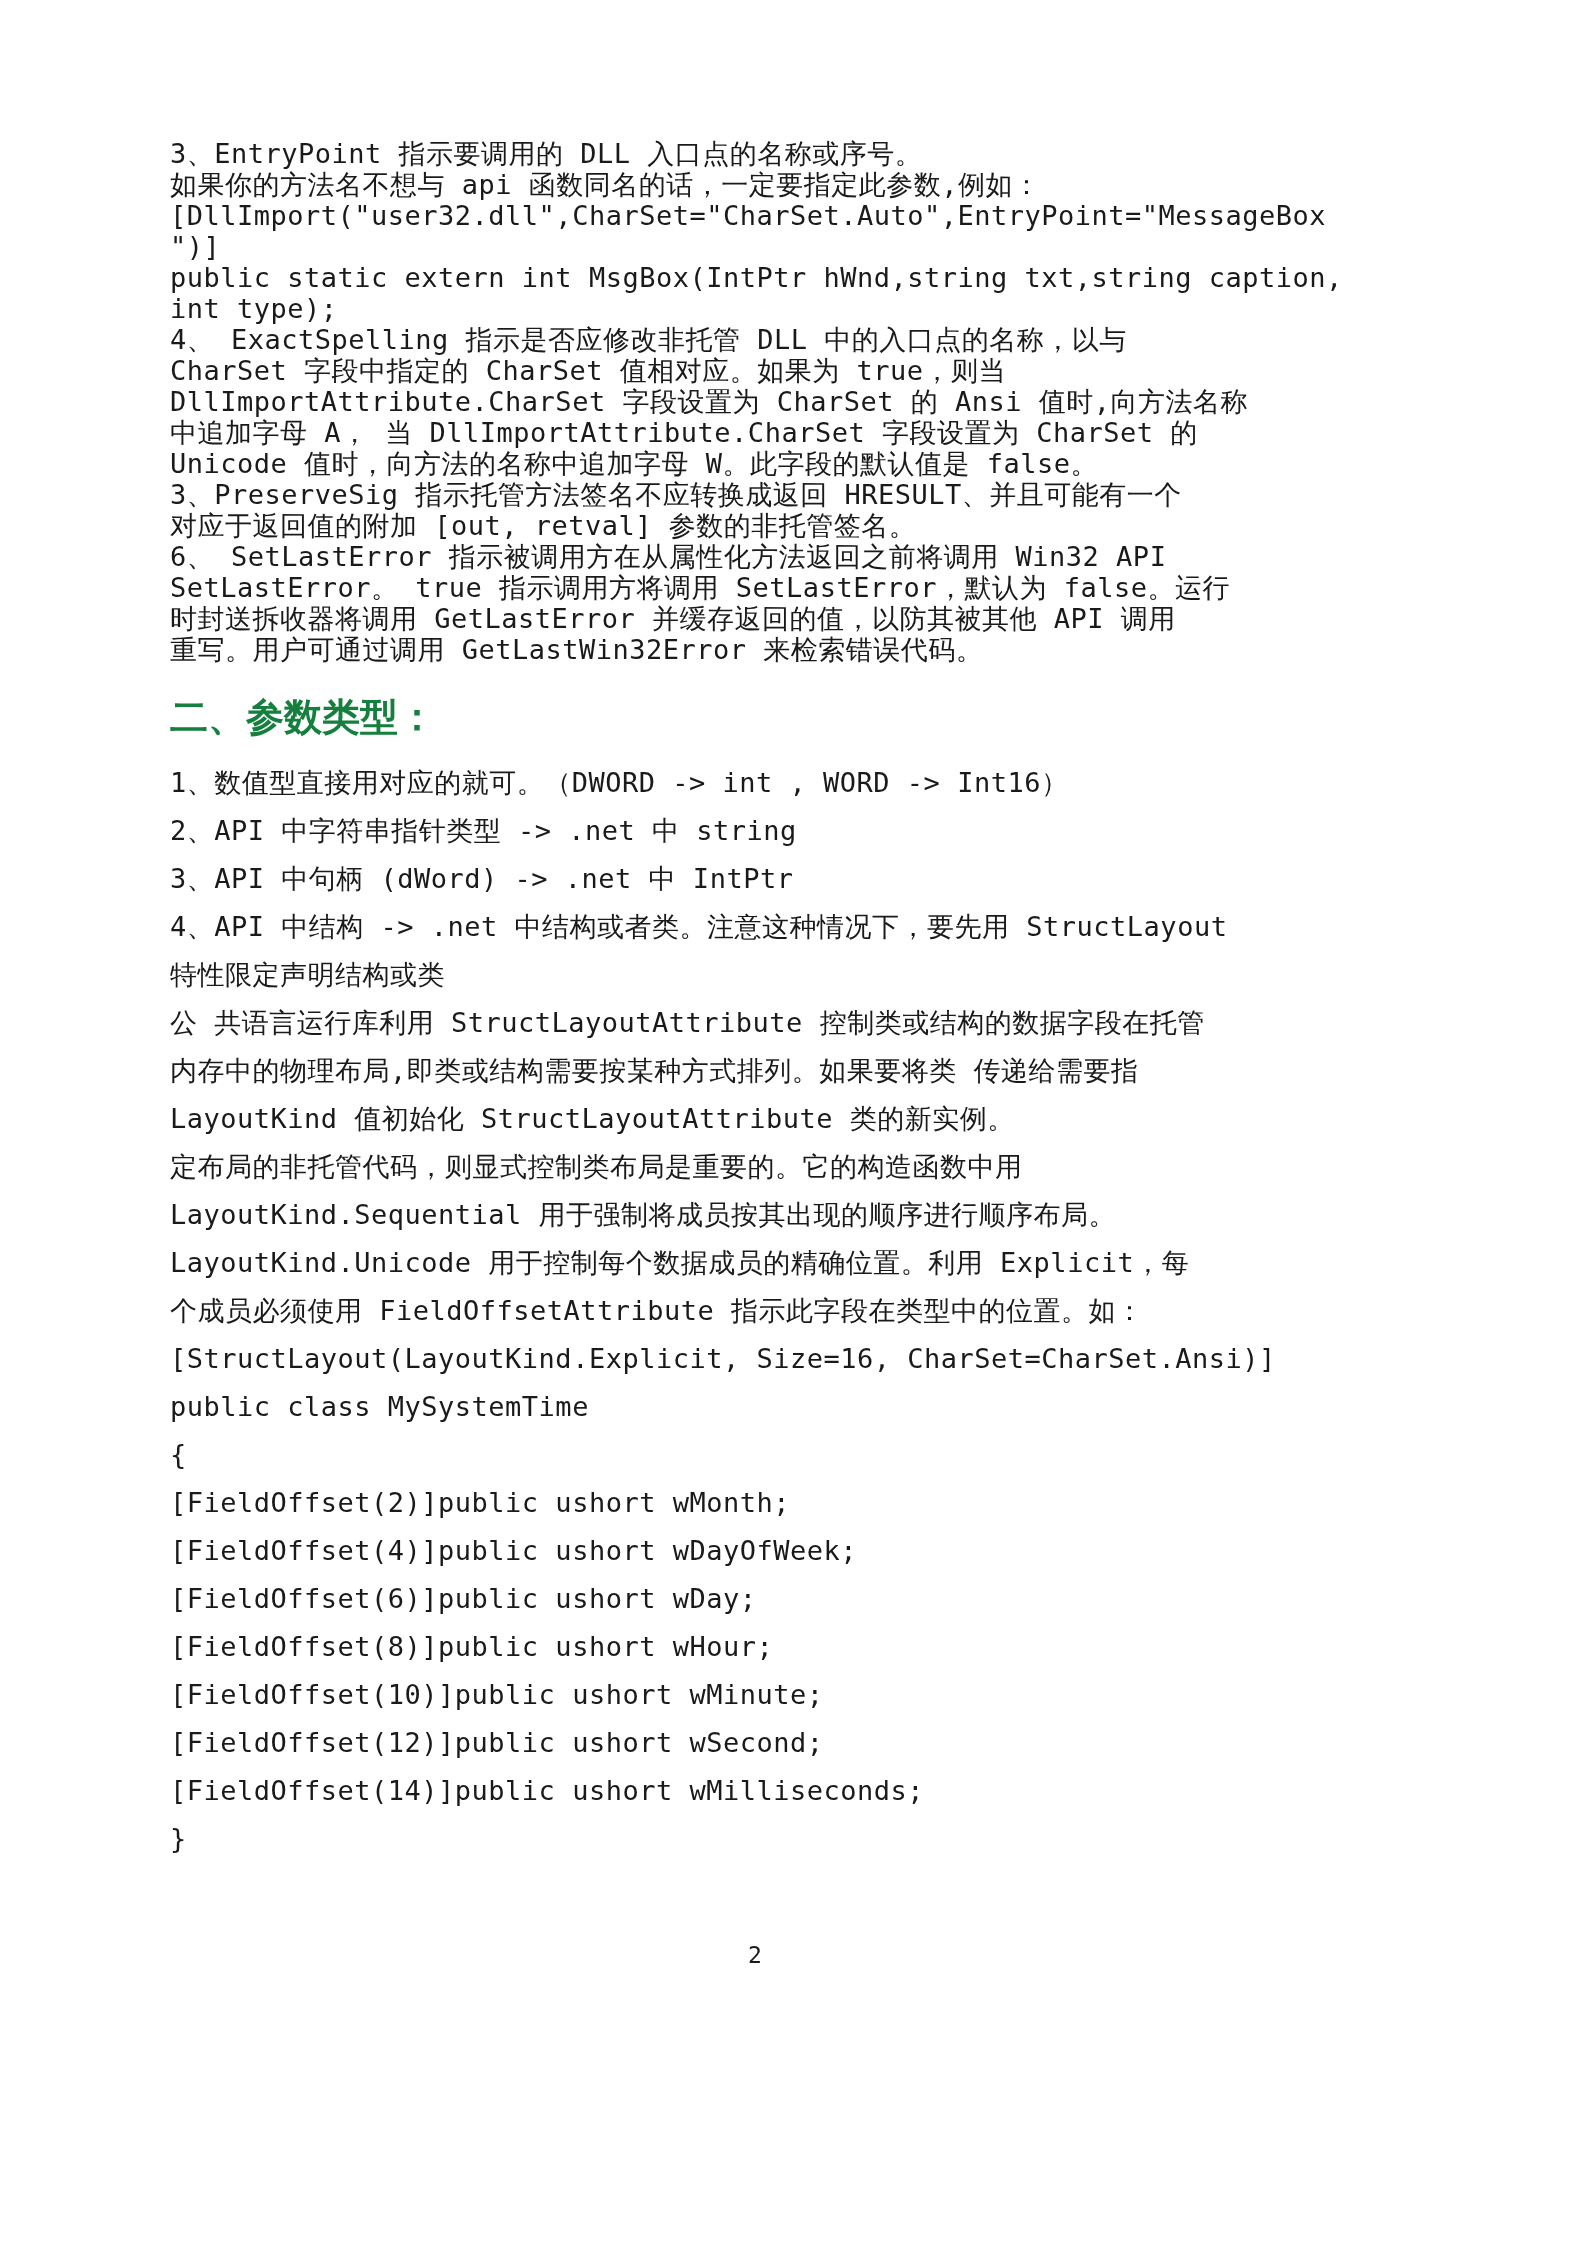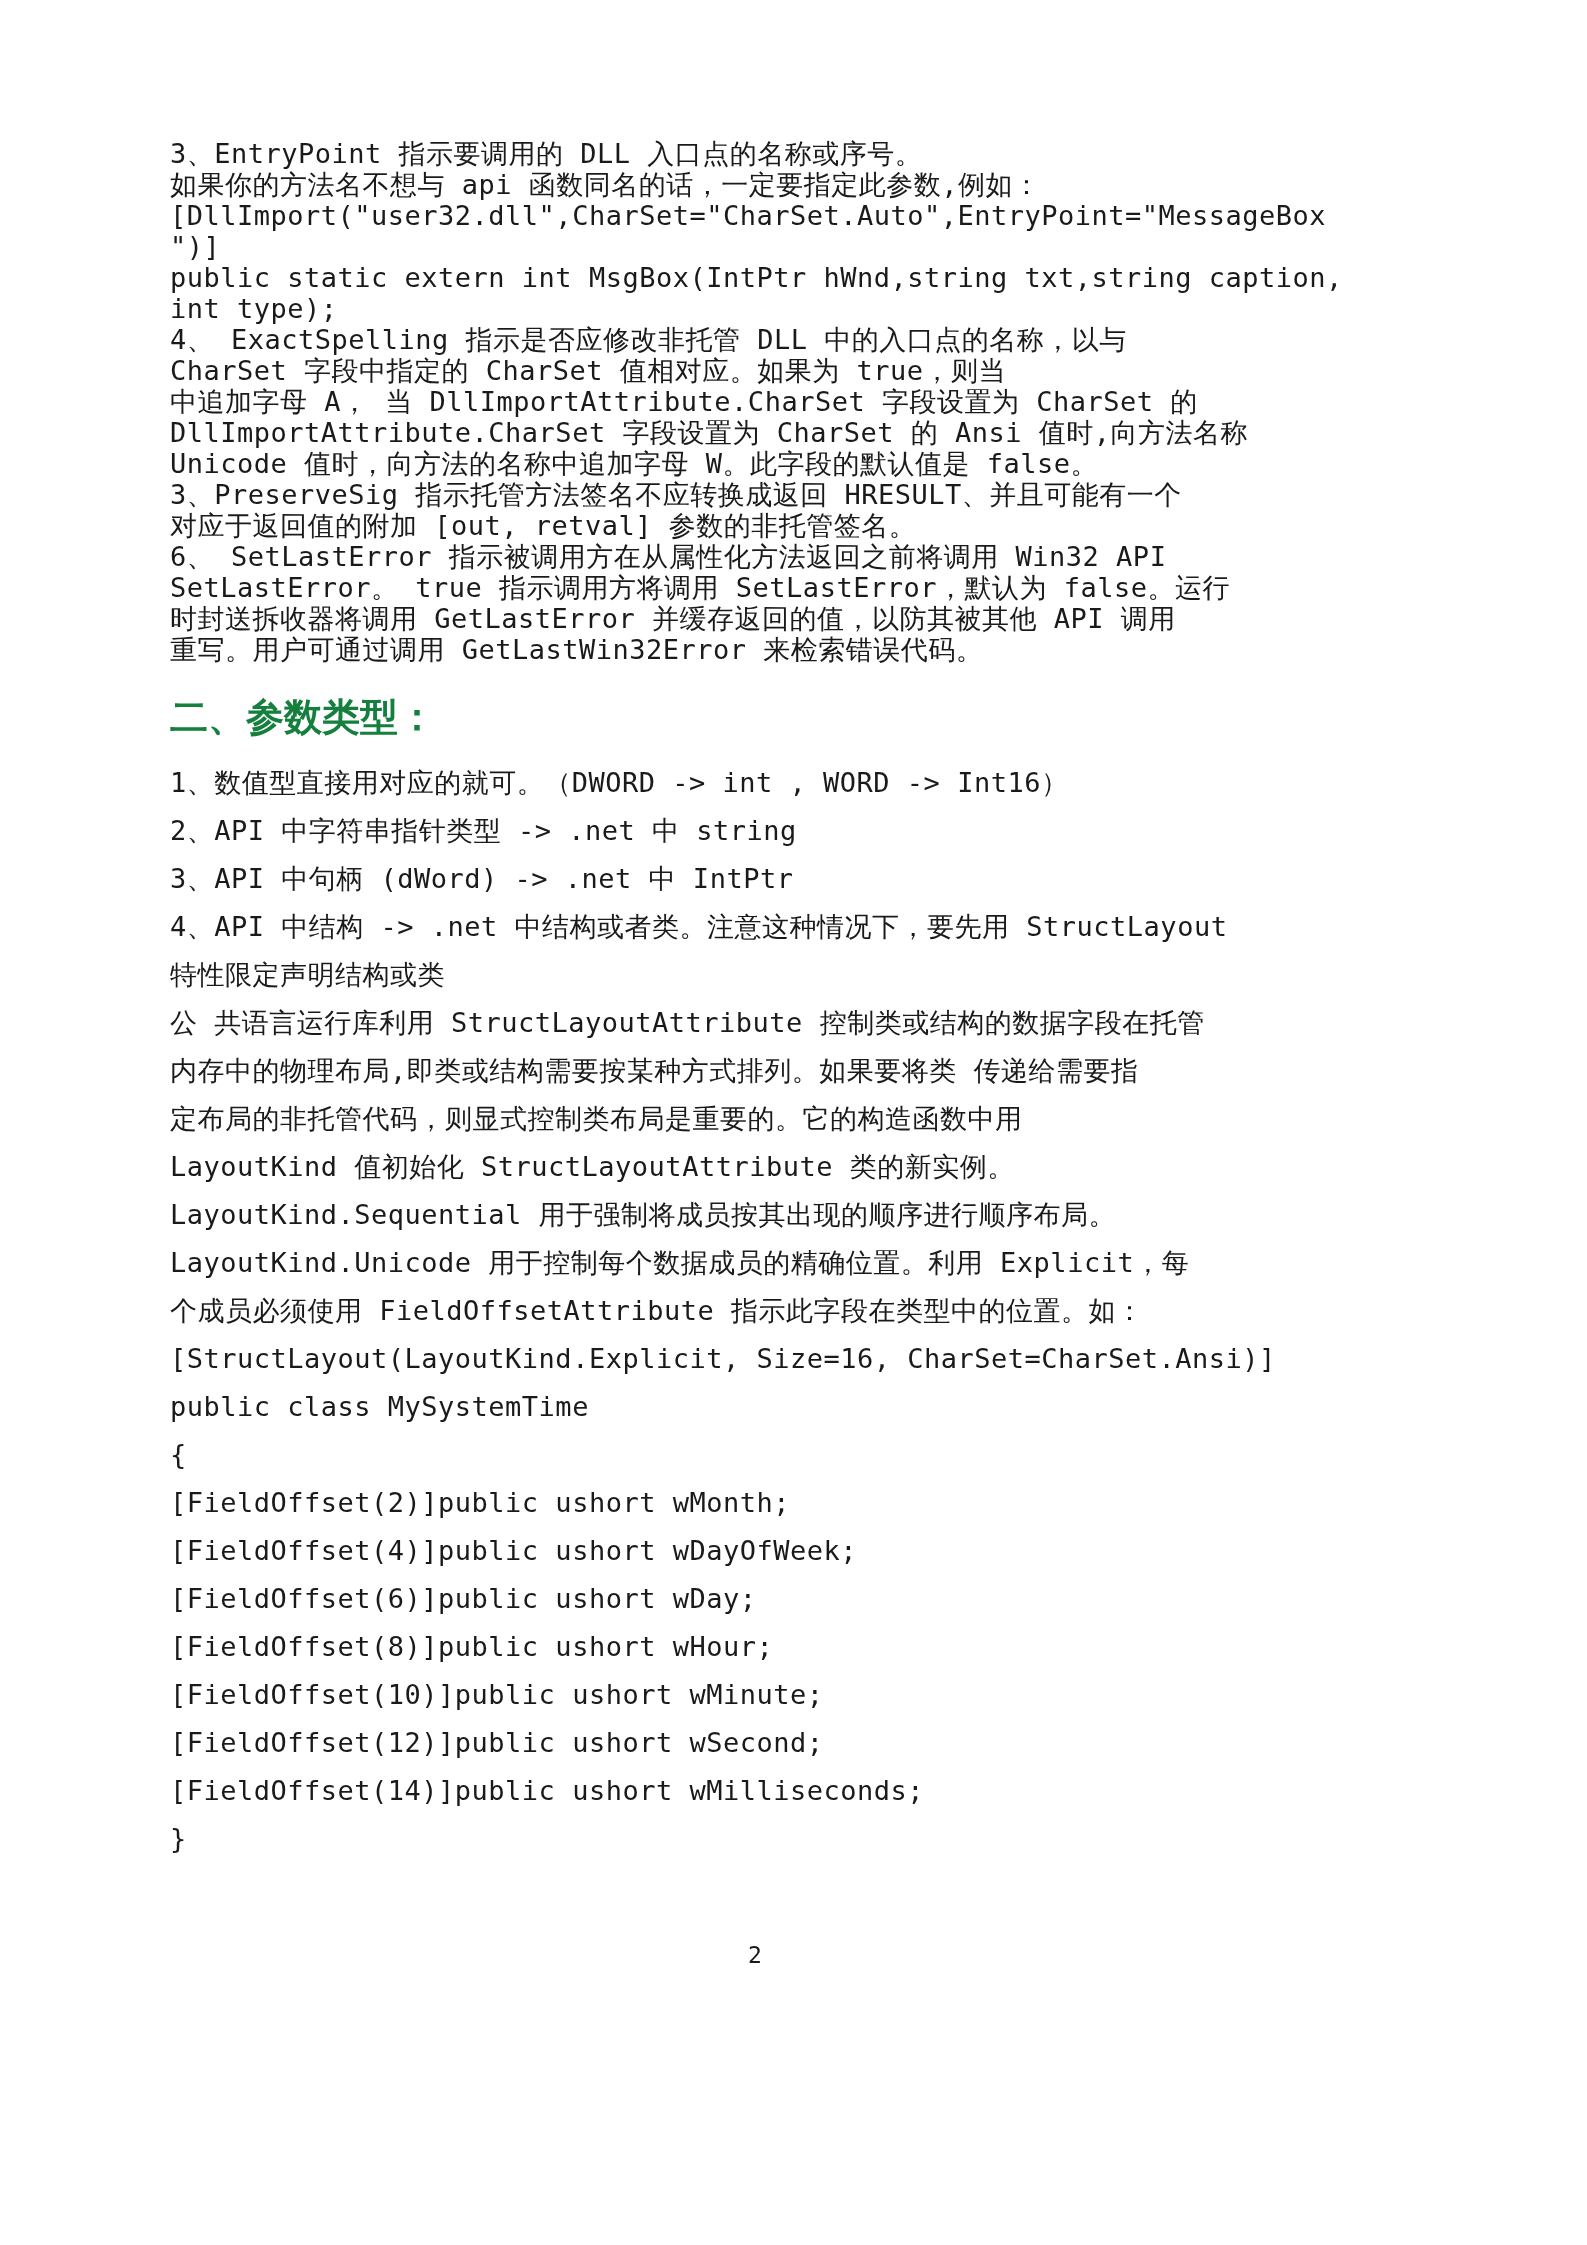--- a/index.html
+++ b/index.html
@@ -61,41 +61,41 @@
   <div class="content">
       <div class="para-tight">
         <div class="line">3、EntryPoint 指示要调用的 DLL 入口点的名称或序号。</div>
         <div class="line">如果你的方法名不想与 api 函数同名的话，一定要指定此参数,例如：</div>
         <div class="line">[DllImport("user32.dll",CharSet="CharSet.Auto",EntryPoint="MessageBox</div>
         <div class="line">")]</div>
         <div class="line">public static extern int MsgBox(IntPtr hWnd,string txt,string caption,</div>
         <div class="line">int type);</div>
         <div class="line">4、 ExactSpelling 指示是否应修改非托管 DLL 中的入口点的名称，以与</div>
         <div class="line">CharSet 字段中指定的 CharSet 值相对应。如果为 true，则当</div>
+        <div class="line">DllImportAttribute.CharSet 字段设置为 CharSet 的 Ansi 值时,向方法名称</div>
         <div class="line">中追加字母 A， 当 DllImportAttribute.CharSet 字段设置为 CharSet 的</div>
-        <div class="line">DllImportAttribute.CharSet 字段设置为 CharSet 的 Ansi 值时,向方法名称</div>
         <div class="line">Unicode 值时，向方法的名称中追加字母 W。此字段的默认值是 false。</div>
         <div class="line">3、PreserveSig 指示托管方法签名不应转换成返回 HRESULT、并且可能有一个</div>
         <div class="line">对应于返回值的附加 [out, retval] 参数的非托管签名。</div>
         <div class="line">6、 SetLastError 指示被调用方在从属性化方法返回之前将调用 Win32 API</div>
         <div class="line">SetLastError。 true 指示调用方将调用 SetLastError，默认为 false。运行</div>
         <div class="line">时封送拆收器将调用 GetLastError 并缓存返回的值，以防其被其他 API 调用</div>
         <div class="line">重写。用户可通过调用 GetLastWin32Error 来检索错误代码。</div>
       </div>
       <div class="heading">二、参数类型：</div>
       <div class="para-loose">
         <div class="line">1、数值型直接用对应的就可。（DWORD -&gt; int , WORD -&gt; Int16）</div>
         <div class="line">2、API 中字符串指针类型 -&gt; .net 中 string</div>
         <div class="line">3、API 中句柄 (dWord) -&gt; .net 中 IntPtr</div>
         <div class="line">4、API 中结构 -&gt; .net 中结构或者类。注意这种情况下，要先用 StructLayout</div>
         <div class="line">特性限定声明结构或类</div>
         <div class="line">公 共语言运行库利用 StructLayoutAttribute 控制类或结构的数据字段在托管</div>
         <div class="line">内存中的物理布局,即类或结构需要按某种方式排列。如果要将类 传递给需要指</div>
+        <div class="line">LayoutKind 值初始化 StructLayoutAttribute 类的新实例。</div>
         <div class="line">定布局的非托管代码，则显式控制类布局是重要的。它的构造函数中用</div>
-        <div class="line">LayoutKind 值初始化 StructLayoutAttribute 类的新实例。</div>
         <div class="line">LayoutKind.Sequential 用于强制将成员按其出现的顺序进行顺序布局。</div>
         <div class="line">LayoutKind.Unicode 用于控制每个数据成员的精确位置。利用 Explicit，每</div>
         <div class="line">个成员必须使用 FieldOffsetAttribute 指示此字段在类型中的位置。如：</div>
         <div class="line">[StructLayout(LayoutKind.Explicit, Size=16, CharSet=CharSet.Ansi)]</div>
         <div class="line">public class MySystemTime</div>
         <div class="line">{</div>
         <div class="line">[FieldOffset(2)]public ushort wMonth;</div>
         <div class="line">[FieldOffset(4)]public ushort wDayOfWeek;</div>
         <div class="line">[FieldOffset(6)]public ushort wDay;</div>
         <div class="line">[FieldOffset(8)]public ushort wHour;</div>

